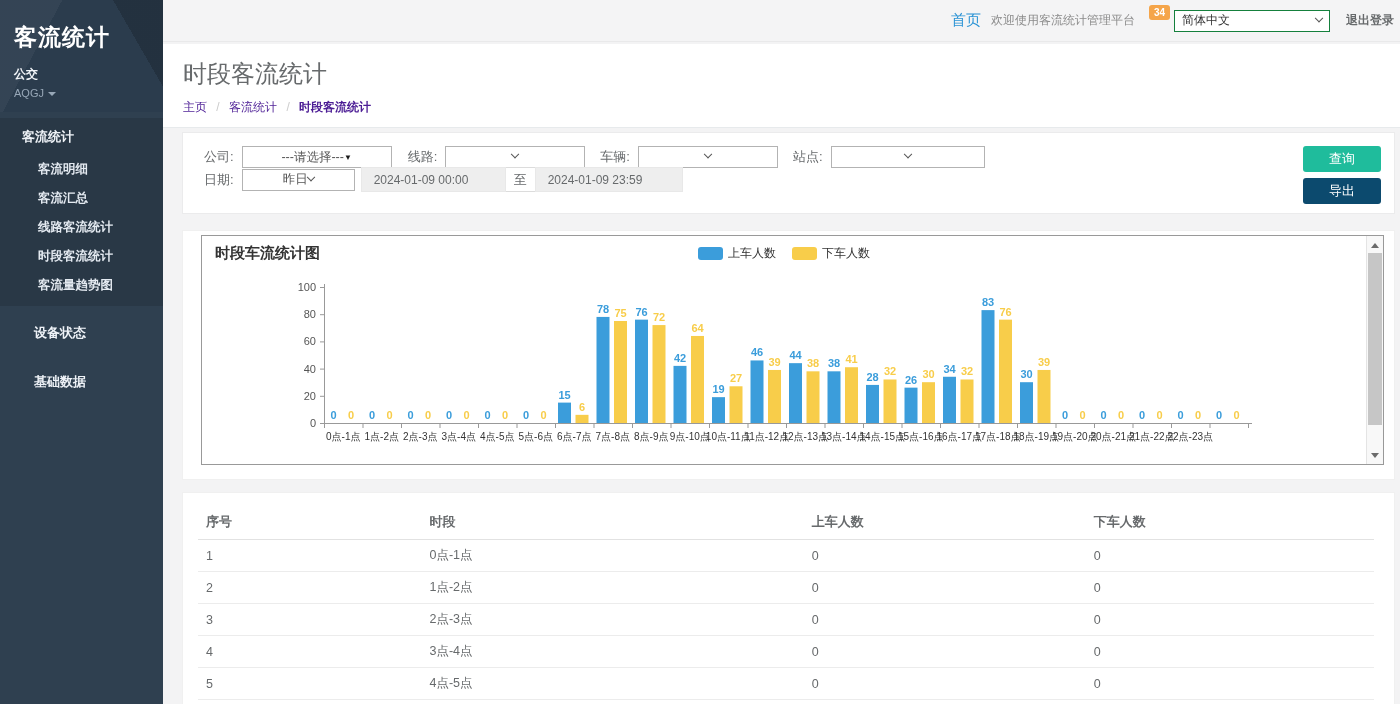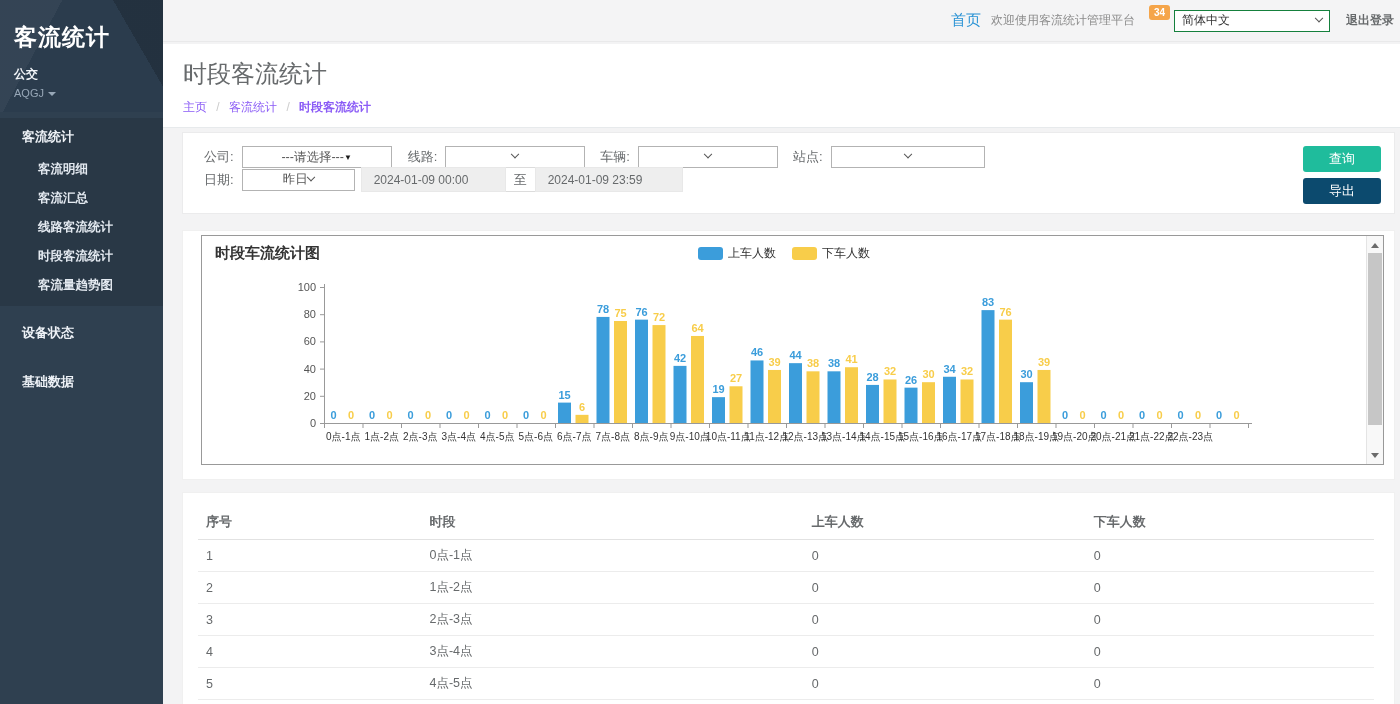--- a/index.html
+++ b/index.html
@@ -14,40 +14,40 @@
                      linear-gradient(240deg, rgba(0,0,0,0.18) 22%, transparent 22%); }
   .brand { color:#ffffff; font-size:23px; font-weight:bold; letter-spacing:1px; }
   .org   { color:#f2f5f8; font-size:12px; font-weight:bold; margin-top:13px; }
   .user  { color:#97a7b7; font-size:11px; margin-top:4px; cursor:pointer; }
   .user .caret { display:inline-block; margin-left:4px; border-left:4px solid transparent;
     border-right:4px solid transparent; border-top:4px solid #97a7b7; vertical-align:middle; }
   .menu { margin-top:6px; }
   .menu-block-open { background:#293846; padding-bottom:6px; }
   .menu-section { color:#eef2f7; font-size:13px; font-weight:bold; padding:10px 10px 9px 22px; cursor:pointer; }
   .menu-sub { color:#e4eaf1; font-size:12.5px; font-weight:bold; padding:6px 8px 6px 38px; cursor:pointer; }
-  .menu-top { color:#eef2f7; font-size:13px; font-weight:bold; padding:13px 10px 13px 22px; cursor:pointer; margin-top:5px; }
+  .menu-top { color:#eef2f7; font-size:13px; font-weight:bold; padding:13px 10px 13px 34px; cursor:pointer; margin-top:5px; }
 
   
   .main { position:absolute; left:163px; top:0; width:1237px; height:704px; }
 
   .topbar { height:42px; background:#f4f4f5; border-bottom:1px solid #e9e9ea;
     display:flex; align-items:center; justify-content:flex-end; padding-right:6px; }
   .home-link { color:#2a93d5; font-size:15px; margin-right:10px; cursor:pointer; }
   .welcome { color:#8b8b8b; font-size:12px; margin-right:14px; }
   .badge { background:#f5a54a; color:#fff; font-size:10px; font-weight:bold; border-radius:3px;
     padding:2px 5px; transform:translateY(-8px); margin-right:4px; }
   .lang-select { width:156px; height:22px; background:#fff; border:1px solid #15803d; display:flex;
     align-items:center; justify-content:space-between; padding:0 7px; font-size:12px; color:#333; cursor:pointer; }
   .logout { color:#676a6c; font-size:12px; margin-left:16px; cursor:pointer; white-space:nowrap;font-weight:bold; }
 
   .page-heading { background:#fff; border-bottom:1px solid #e7eaec; margin-top:2px;
     padding:14px 0 13px 20px; height:84px; }
   .page-title { font-size:24px; font-weight:400; color:#676a6c; }
   .breadcrumb { margin-top:9px; font-size:12px; color:#999; }
-  .breadcrumb .crumb { color:#8b5cf6; cursor:pointer;margin-top:22px; }
+  .breadcrumb .crumb { color:#4c1d95; cursor:pointer;margin-top:22px; }
   .breadcrumb .sep { color:#ccc; margin:0 6px; }
   .breadcrumb .crumb.last { font-weight:bold; cursor:default; }
 
   .content { padding:4px 5px 0 19px; }
   .panel { background:#fff; border:1px solid #ebebec; }
 
   
   .panel.filters { height:82px; position:relative; margin-bottom:16px; }
   .f-row { position:absolute; left:21px; display:flex; align-items:center; }
   .f-row.r1 { top:13px; }

